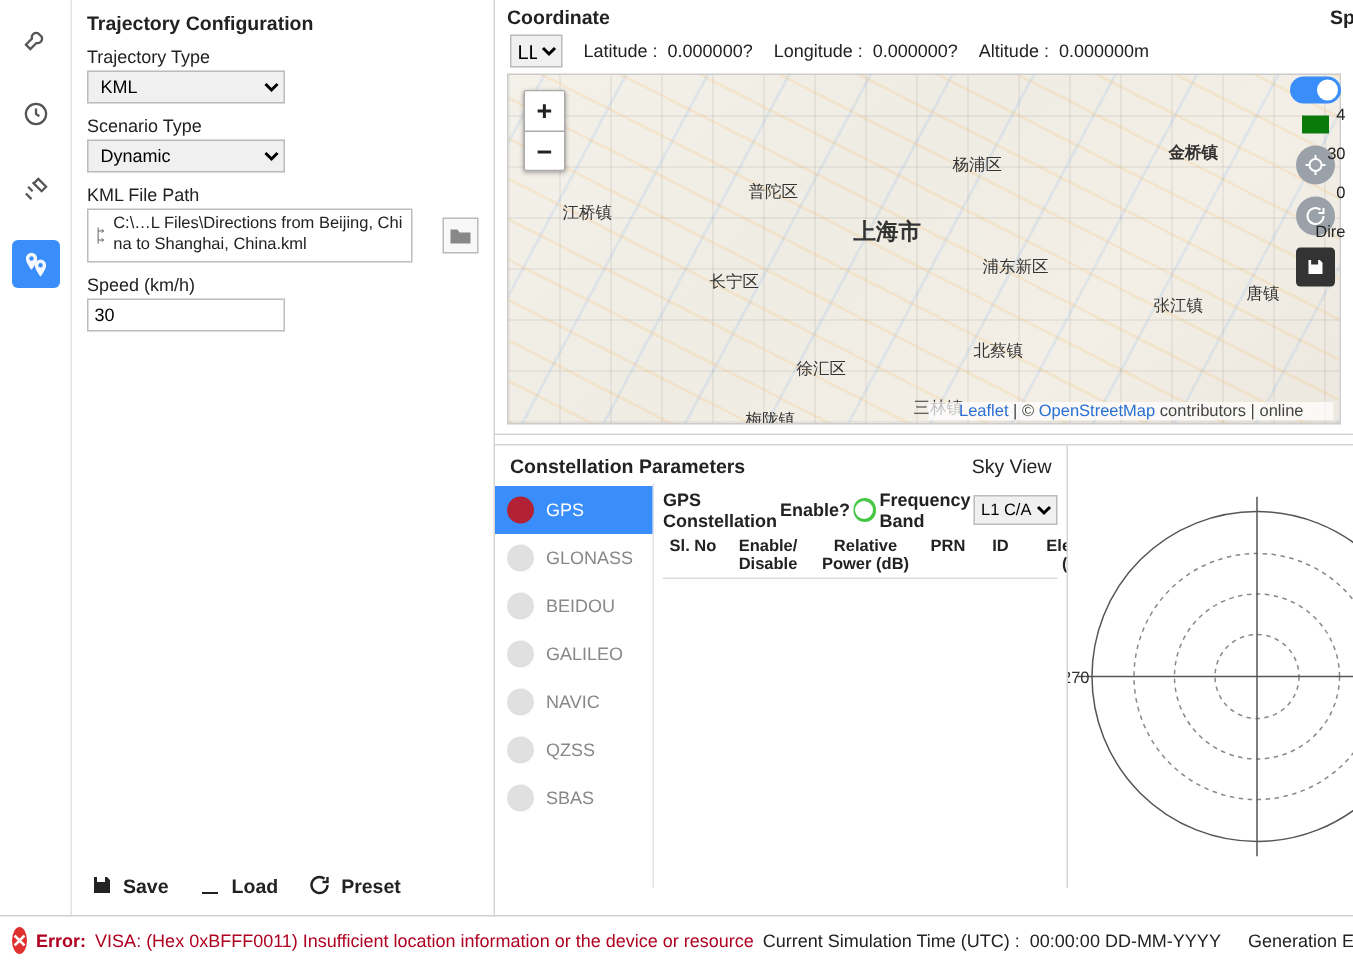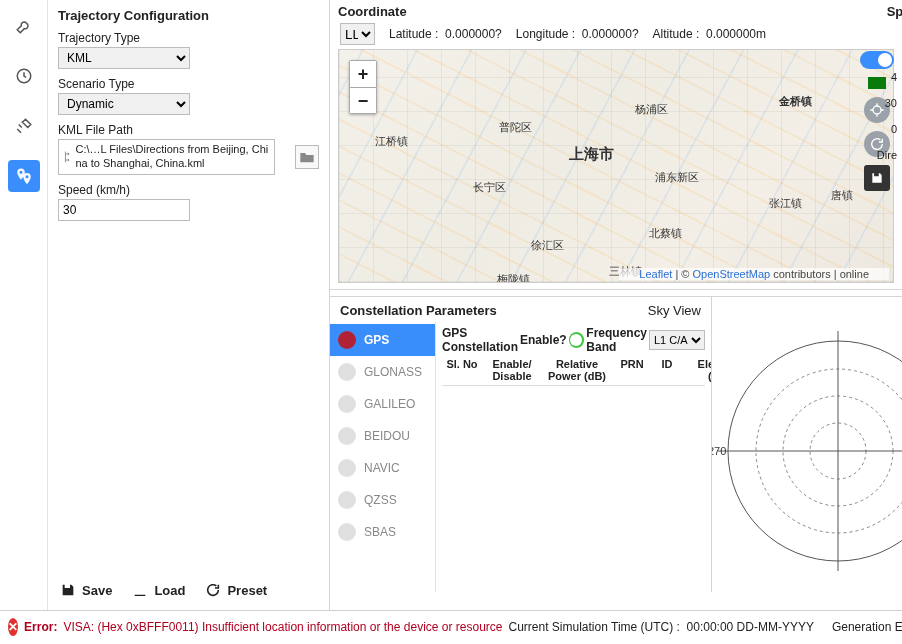--- a/index.html
+++ b/index.html
@@ -46,21 +46,21 @@
   .toggle { width:34px; height:18px; border-radius:9px; background:#3a8efc; position:relative; }
   .toggle:after { content:""; position:absolute; right:2px; top:2px; width:14px; height:14px; background:#fff; border-radius:50%; }
   .spe-col { position:absolute; top:0; right:-60px; width:60px; font-size:11px; color:#222; }
   
   .const-wrap { display:flex; border-top:1px solid #d5d5d5; margin-top:6px; height: 296px; }
   .const-left { flex:1; border-right:1px solid #d5d5d5; display:flex; flex-direction:column; min-width:0; }
   .const-title-row { display:flex; justify-content:space-between; padding:6px 10px 4px; font-weight:600; font-size:13px; }
   .const-body { display:flex; flex:1; min-height:0; }
   .const-nav { width:106px; border-right:1px solid #e2e2e2; padding-top:2px; }
   .cnav-item { display:flex; align-items:center; gap:8px; padding:7px 8px; font-size:12px; color:#888; cursor:pointer; }
-  .cnav-item.active { background:#3a8efc; color:#fff; font-weight:700; }
+  .cnav-item.active { background:#3a8efc; color:#fff; font-weight:400; }
   .flag { width:18px; height:18px; border-radius:50%; background:#ccc; flex:0 0 18px; display:flex; align-items:center; justify-content:center; font-size:10px; }
   .const-table { flex:1; padding:4px 6px; font-size:12px; overflow:hidden; }
   .ct-head { display:flex; align-items:center; gap:2px; font-weight:600; }
   .enable-tog { width:36px; height:16px; background:#45c744; border-radius:8px; position:relative; display:inline-block; vertical-align:middle; }
   .enable-tog:after { content:""; position:absolute; right:2px; top:2px; width:12px; height:12px; background:#fff; border-radius:50%; }
   .ct-cols { display:grid; grid-template-columns: 40px 60px 70px 40px 30px 80px 80px; font-size:11px; font-weight:700; text-align:center; margin-top:4px; border-bottom:1px solid #ddd; padding-bottom:3px; }
   .sky { width:190px; padding:6px 6px 0; text-align:center; overflow:hidden; }
   
   .status { height:32px; border-top:1px solid #d0d0d0; display:flex; align-items:center; padding:0 8px; font-size:12px; color:#b00020; gap:6px; background:#fff; white-space:nowrap; overflow:hidden; }
   .status .err-ico { width:18px; height:18px; border-radius:50%; background:#e03030; color:#fff; display:flex; align-items:center; justify-content:center; font-weight:700; }
@@ -231,25 +231,25 @@
               <div class="cnav-item active">
                 <span class="flag" style="background:#b22234;"></span>
                 <span>GPS</span>
               </div>
               <div class="cnav-item">
                 <span class="flag" style="background:#e0e0e0;"></span>
                 <span>GLONASS</span>
               </div>
               <div class="cnav-item">
                 <span class="flag" style="background:#e0e0e0;"></span>
+                <span>BEIDOU</span>
+              </div>
+              <div class="cnav-item">
+                <span class="flag" style="background:#e0e0e0;"></span>
                 <span>GALILEO</span>
-              </div>
-              <div class="cnav-item">
-                <span class="flag" style="background:#e0e0e0;"></span>
-                <span>BEIDOU</span>
               </div>
               <div class="cnav-item">
                 <span class="flag" style="background:#e0e0e0;"></span>
                 <span>NAVIC</span>
               </div>
               <div class="cnav-item">
                 <span class="flag" style="background:#e0e0e0;"></span>
                 <span>QZSS</span>
               </div>
               <div class="cnav-item">

